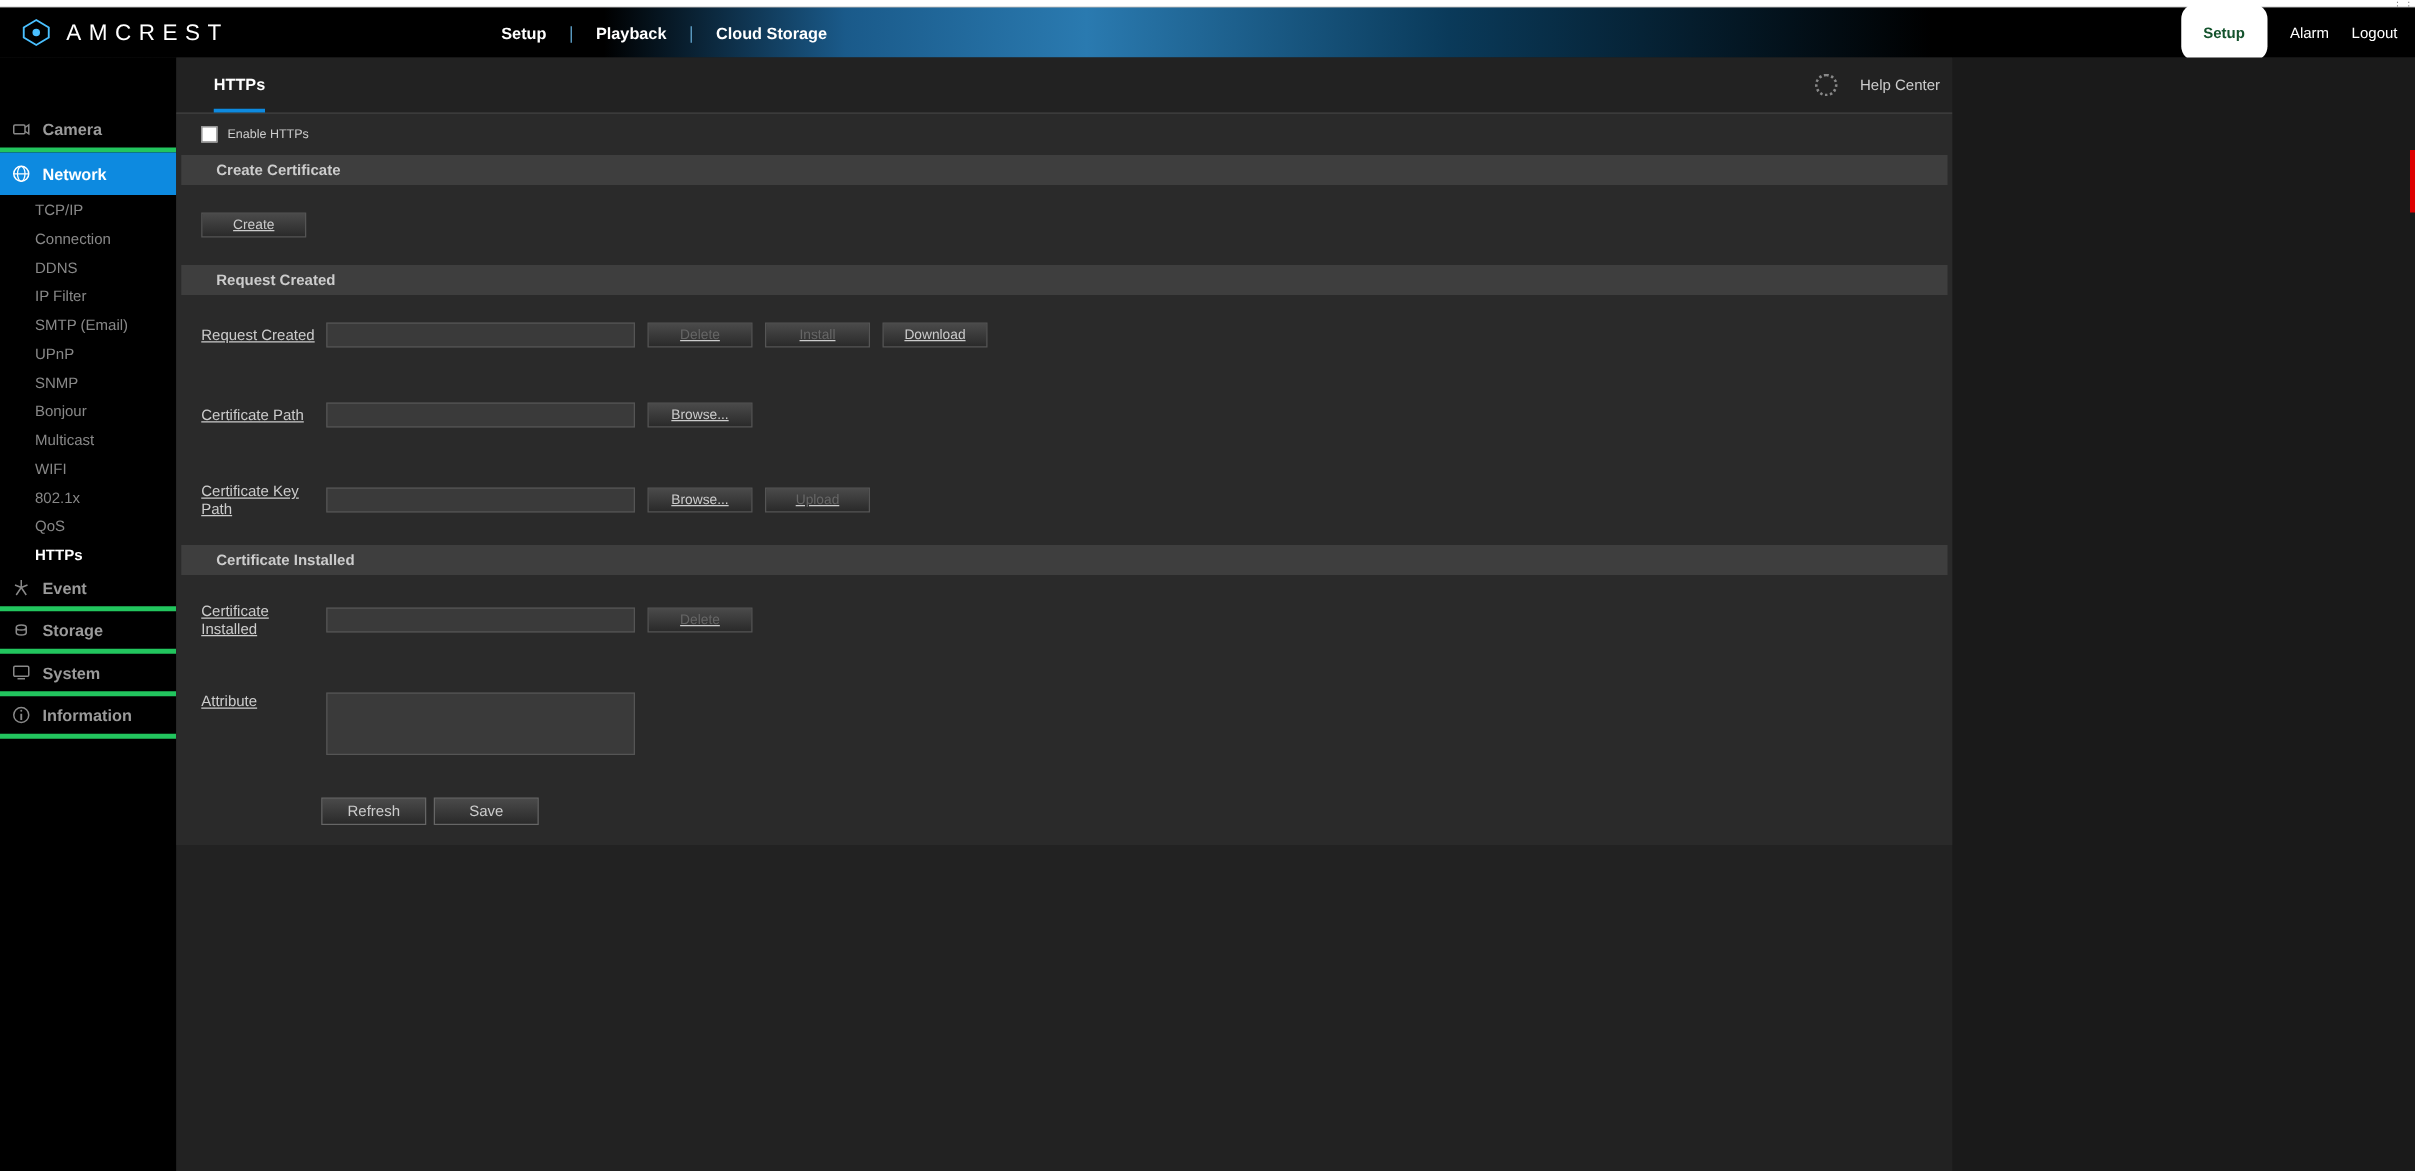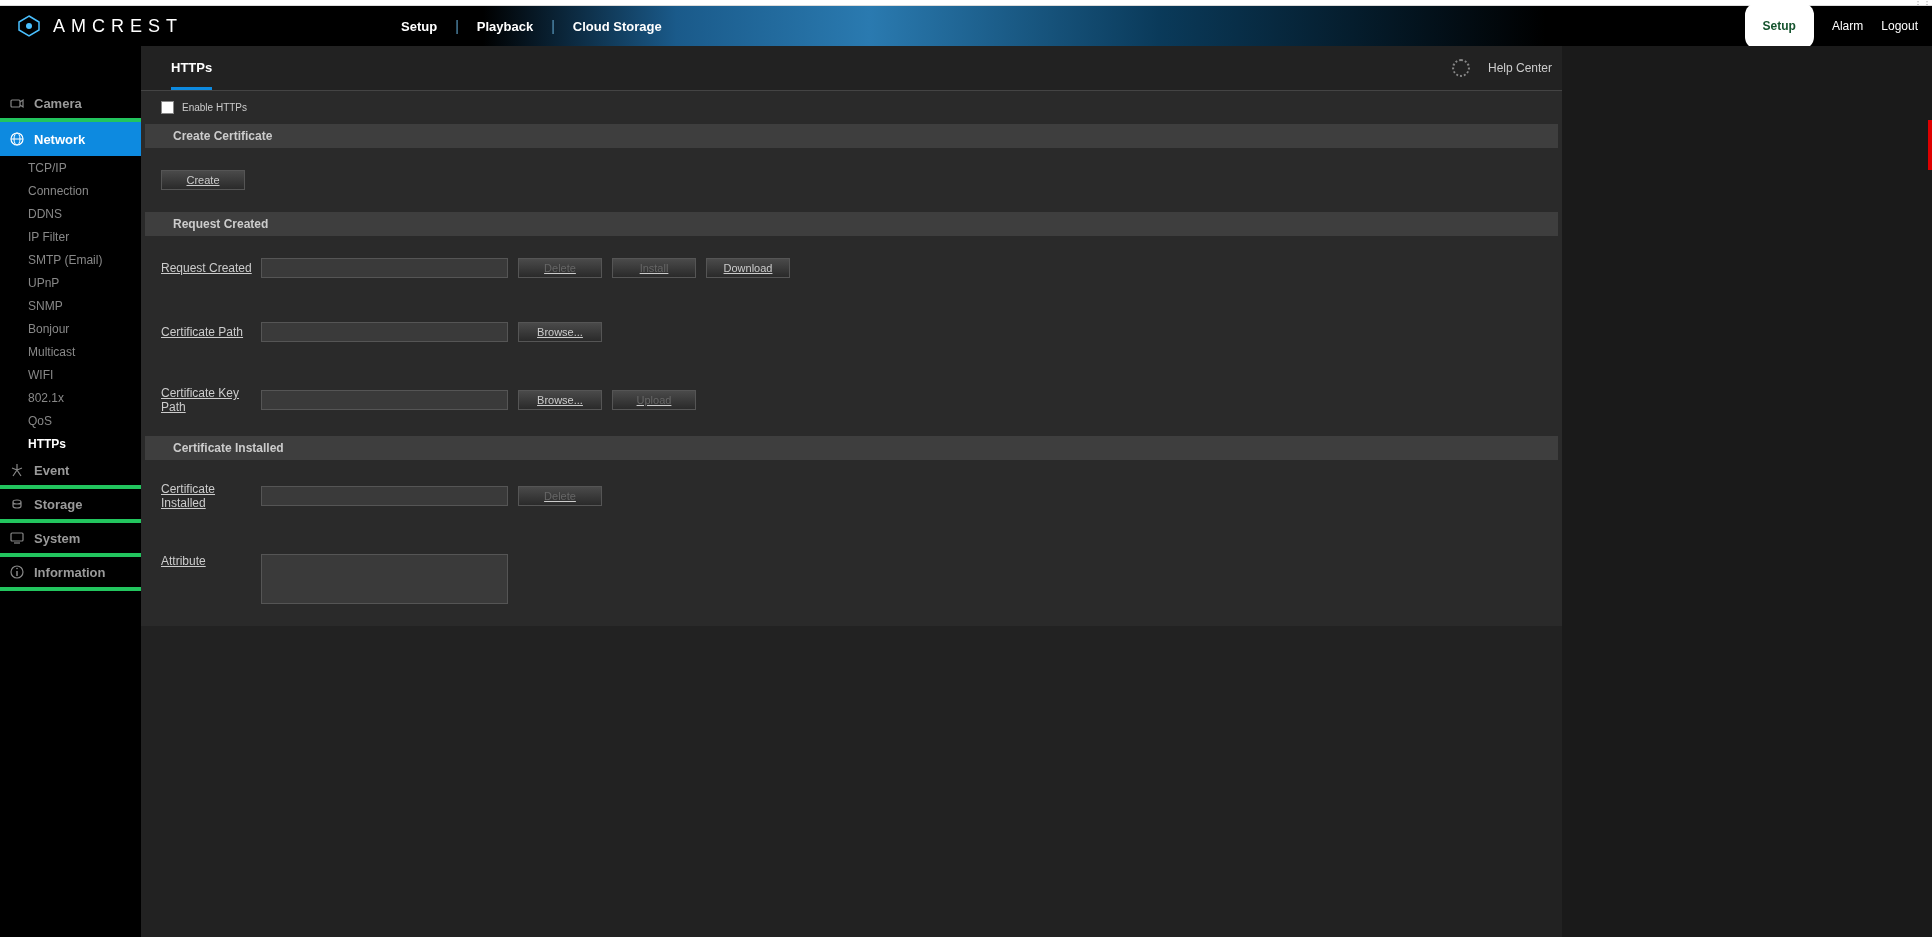--- a/index.html
+++ b/index.html
@@ -447,18 +447,22 @@
       <div class="form-row">
         <div class="form-label">Certificate Installed</div>
         <input class="text-input" type="text" value="" style="">
         <div class="btn disabled btn-gap">Delete</div>
       </div>
       <div class="form-row" style="align-items:flex-start">
         <div class="form-label">Attribute</div>
         <textarea class="text-area" style=""></textarea>
       </div>
 
+      <div class="action-row">
+        <div class="action-btn">Refresh</div>
+        <div class="action-btn">Save</div>
+      </div>
     </div>
   </div>
 </div>
 
 <div class="right-gap"></div>
 <div class="red-bar"></div>
 
 </body></html>

